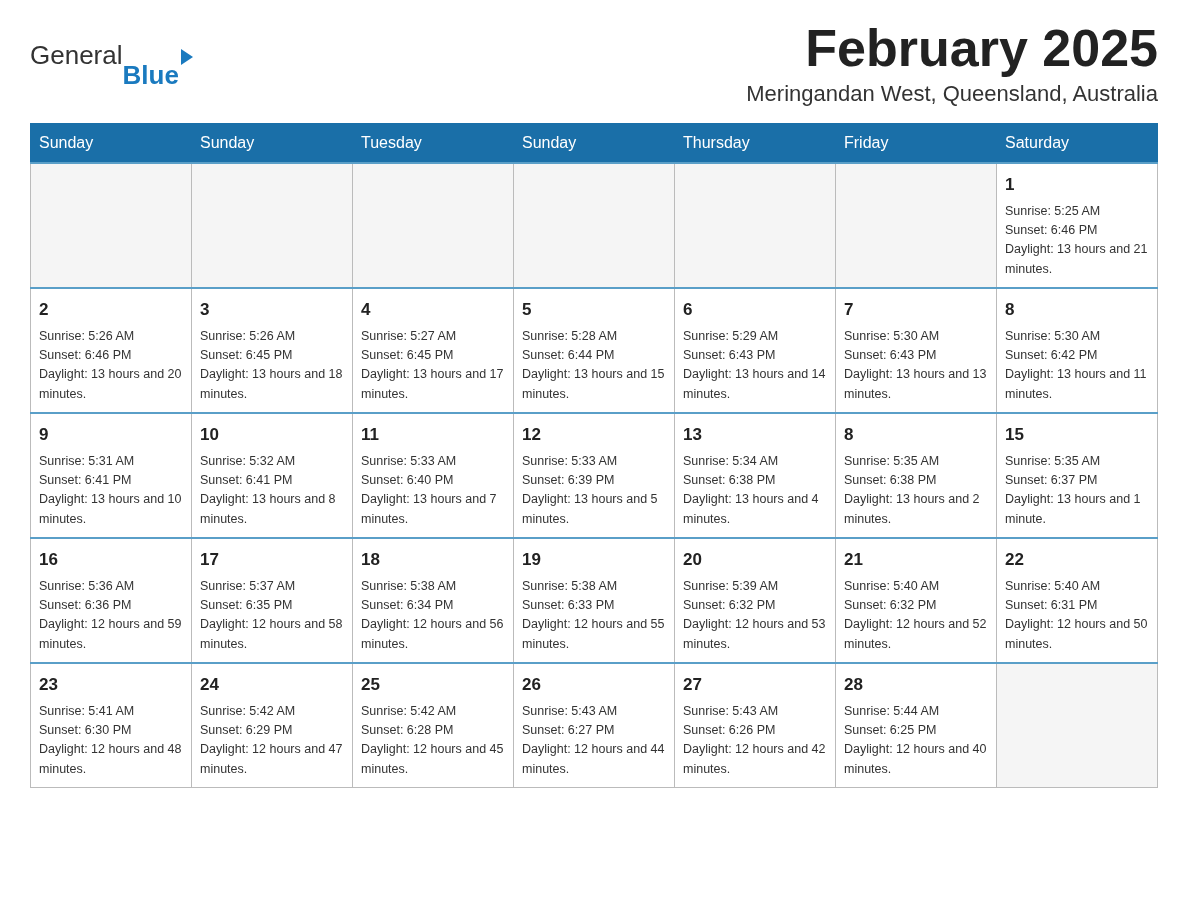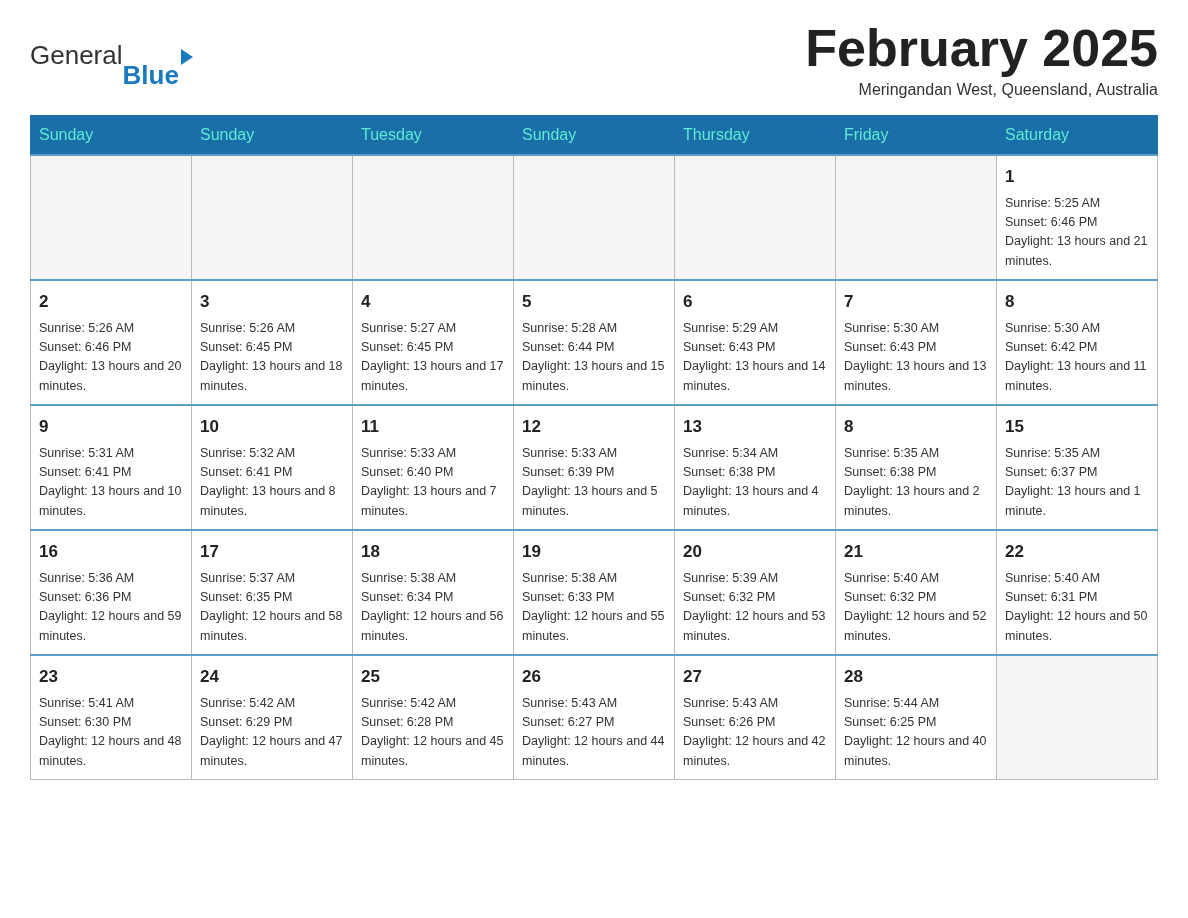--- a/index.html
+++ b/index.html
@@ -53,32 +53,32 @@
     .title-section {
       text-align: right;
     }
     .month-title {
       font-size: 52px;
       font-weight: bold;
       color: #222;
       line-height: 1.1;
     }
     .location-title {
-      font-size: 16px;
+      font-size: 22px;
       color: #333;
       margin-top: 4px;
     }
     .calendar {
       width: 100%;
       border-collapse: collapse;
       border: 1px solid #999;
     }
     .calendar th {
       background-color: #1a6fa8;
-      color: #5eead4;
+      color: #ffffff;
       font-size: 16px;
       font-weight: normal;
       padding: 10px 8px;
       text-align: left;
       border: 1px solid #1a6fa8;
     }
     .calendar td {
       vertical-align: top;
       padding: 8px;
       border: 1px solid #bbb;

